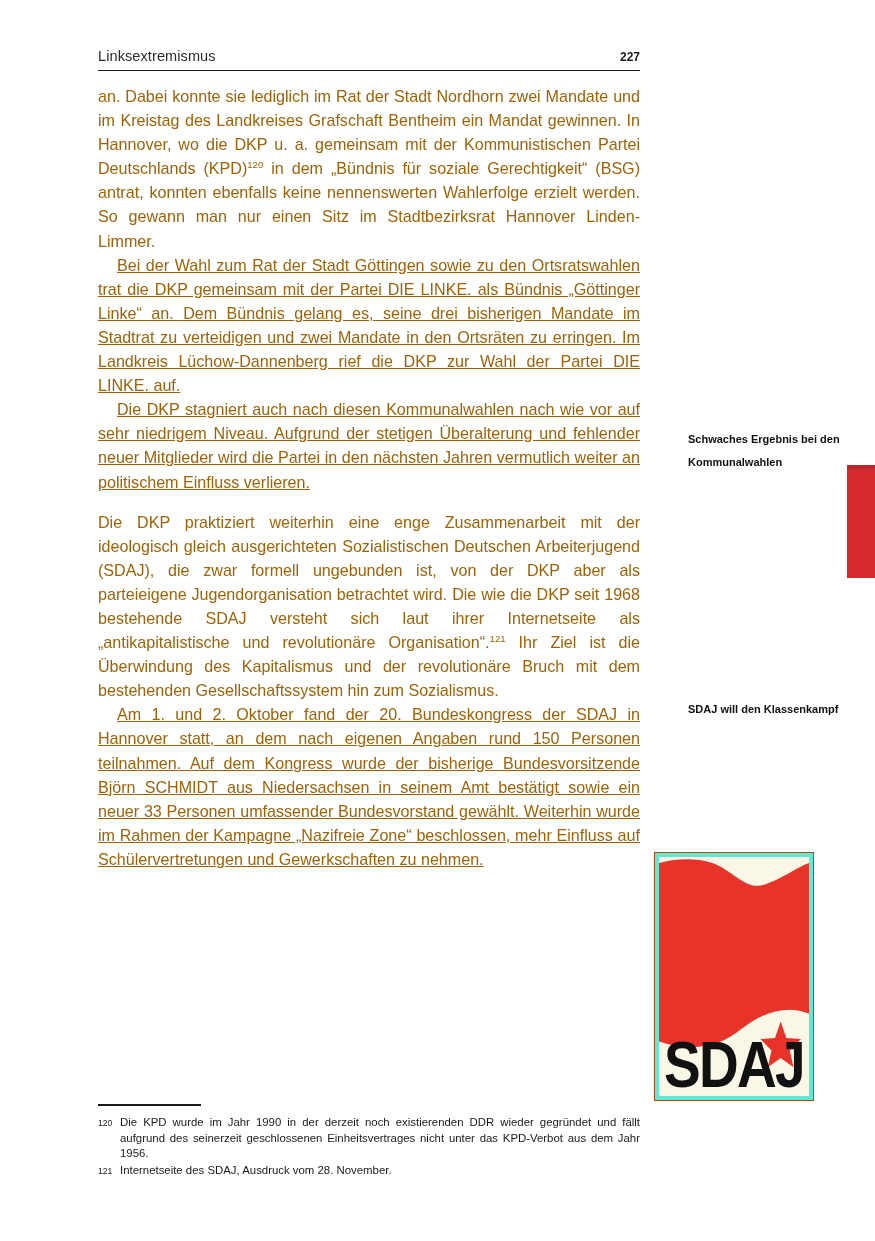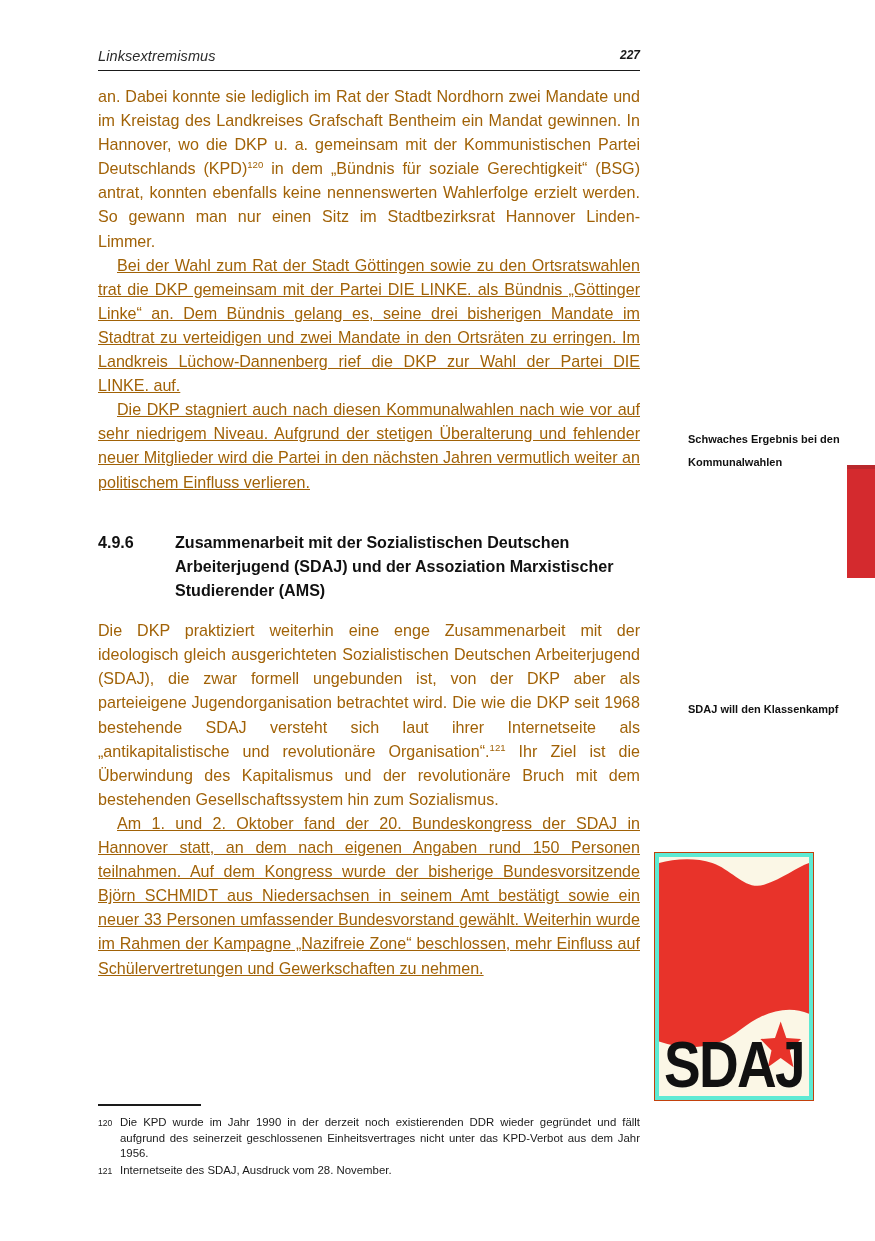--- a/index.html
+++ b/index.html
@@ -17,25 +17,24 @@
     -webkit-font-smoothing: antialiased;
   }
 
   
   .page-header {
     position: absolute;
     left: 98px;
     top: 48px;
     width: 542px;
     display: flex;
-    align-items: flex-start;
+    align-items: flex-end;
     justify-content: space-between;
     border-bottom: 1.3px solid #1a1a1a;
     padding-bottom: 6px;
-    font-style: italic;
   }
   .header-title {
     font-size: 14.5px;
     letter-spacing: .1px;
     color: #2b2b2b;
   }
   .header-pageno {
     font-size: 12px;
     font-weight: bold;
     color: #1a1a1a;
@@ -178,24 +177,20 @@
 </div>
 
 <div class="body-col">
 
   <p class="para"><span>an. Dabei konnte sie lediglich im Rat der Stadt Nordhorn zwei Mandate und im Kreistag des Landkreises Grafschaft Bentheim ein Mandat gewinnen. In Hannover, wo die DKP u. a. gemeinsam mit der Kommunistischen Partei Deutschlands (KPD)</span><sup class="fn">120</sup><span> in dem „Bündnis für soziale Gerechtigkeit“ (BSG) antrat, konnten ebenfalls keine nennenswerten Wahlerfolge erzielt werden. So gewann man nur einen Sitz im Stadtbezirksrat Hannover Linden-Limmer.</span></p>
 
   <p class="para indent">Bei der Wahl zum Rat der Stadt Göttingen sowie zu den Ortsratswahlen trat die DKP gemeinsam mit der Partei DIE LINKE. als Bündnis „Göttinger Linke“ an. Dem Bündnis gelang es, seine drei bisherigen Mandate im Stadtrat zu verteidigen und zwei Mandate in den Ortsräten zu erringen. Im Landkreis Lüchow-Dannenberg rief die DKP zur Wahl der Partei DIE LINKE. auf.</p>
 
   <p class="para indent">Die DKP stagniert auch nach diesen Kommunalwahlen nach wie vor auf sehr niedrigem Niveau. Aufgrund der stetigen Überalterung und fehlender neuer Mitglieder wird die Partei in den nächsten Jahren vermutlich weiter an politischem Einfluss verlieren.</p>
 
-  <div class="section-head">
-    <span class="section-num">4.9.6</span>
-    <span class="section-title">Zusammenarbeit mit der Sozialistischen Deutschen Arbeiterjugend (SDAJ) und der Assoziation Marxistischer Studierender (AMS)</span>
-  </div>
 
 
   <div class="gap-sm"></div>
 
   <p class="para"><span>Die DKP praktiziert weiterhin eine enge Zusammenarbeit mit der ideologisch gleich ausgerichteten Sozialistischen Deutschen Arbeiterjugend (SDAJ), die zwar formell ungebunden ist, von der DKP aber als parteieigene Jugendorganisation betrachtet wird. Die wie die DKP seit 1968 bestehende SDAJ versteht sich laut ihrer Internetseite als „antikapitalistische und revolutionäre Organisation“.</span><sup class="fn">121</sup><span> Ihr Ziel ist die Überwindung des Kapitalismus und der revolutionäre Bruch mit dem bestehenden Gesellschaftssystem hin zum Sozialismus.</span></p>
 
   <p class="para indent">Am 1. und 2. Oktober fand der 20. Bundeskongress der SDAJ in Hannover statt, an dem nach eigenen Angaben rund 150 Personen teilnahmen. Auf dem Kongress wurde der bisherige Bundesvorsitzende Björn SCHMIDT aus Niedersachsen in seinem Amt bestätigt sowie ein neuer 33 Personen umfassender Bundesvorstand gewählt. Weiterhin wurde im Rahmen der Kampagne „Nazifreie Zone“ beschlossen, mehr Einfluss auf Schülervertretungen und Gewerkschaften zu nehmen.</p>
 
 </div>
 

